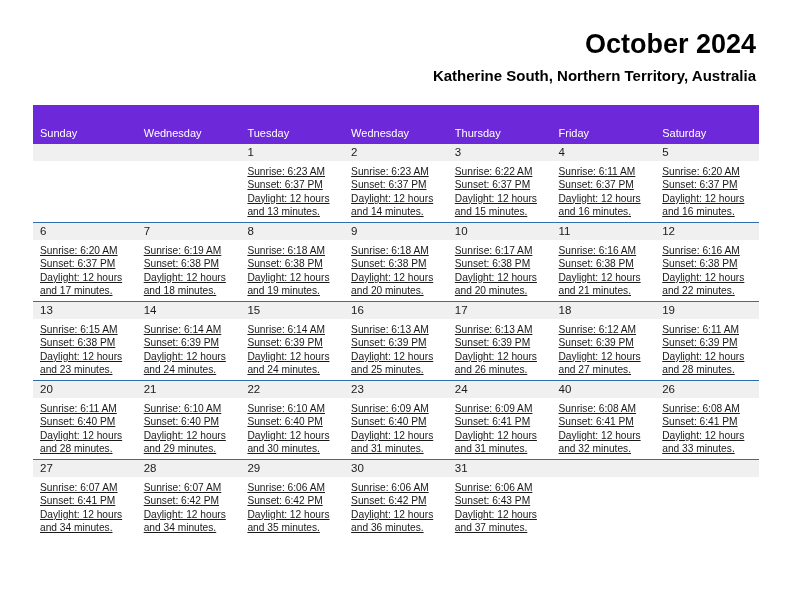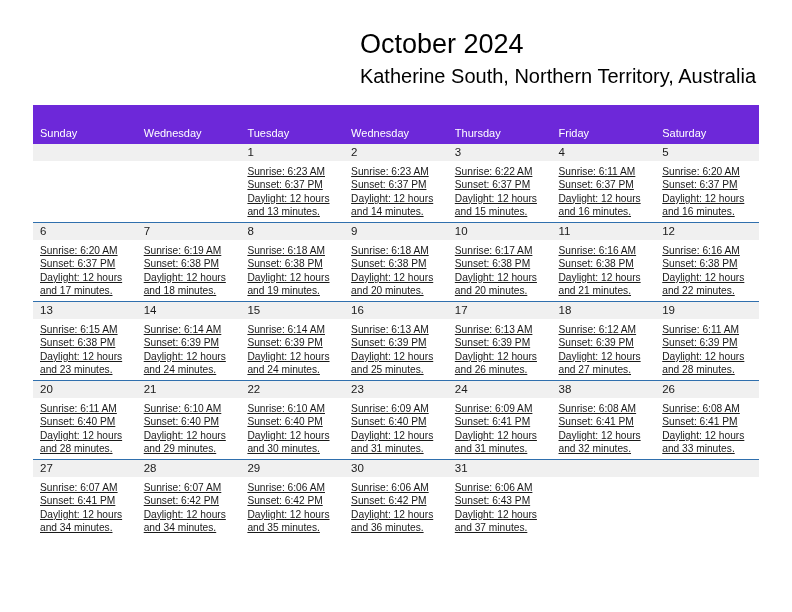--- a/index.html
+++ b/index.html
@@ -60,30 +60,32 @@
     top: 5px;
     width: 0;
     height: 0;
     border-left: 33px solid #1b6cb0;
     border-bottom: 22px solid transparent;
   }
   .title-block {
     position: absolute;
     right: 36px;
     top: 28px;
+    text-align: right;
+    font-weight: bold;
   }
   .cal-title {
     font-size: 27px;
     color: #000000;
     line-height: 32px;
     white-space: nowrap;
   }
   .cal-subtitle {
     margin-top: 7px;
-    font-size: 20px;
+    font-size: 15px;
     color: #000000;
     line-height: 18px;
     white-space: nowrap;
   }
 
   
   .calendar {
     position: absolute;
     left: 33px;
     top: 105px;
@@ -397,21 +399,21 @@
           <td>
             <div class="daynum-strip">24</div>
             <div class="cell-body">
               <div>Sunrise: 6:09 AM</div>
               <div>Sunset: 6:41 PM</div>
               <div>Daylight: 12 hours</div>
               <div>and 31 minutes.</div>
             </div>
           </td>
           <td>
-            <div class="daynum-strip">38</div>
+            <div class="daynum-strip">40</div>
             <div class="cell-body">
               <div>Sunrise: 6:08 AM</div>
               <div>Sunset: 6:41 PM</div>
               <div>Daylight: 12 hours</div>
               <div>and 32 minutes.</div>
             </div>
           </td>
           <td>
             <div class="daynum-strip">26</div>
             <div class="cell-body">

